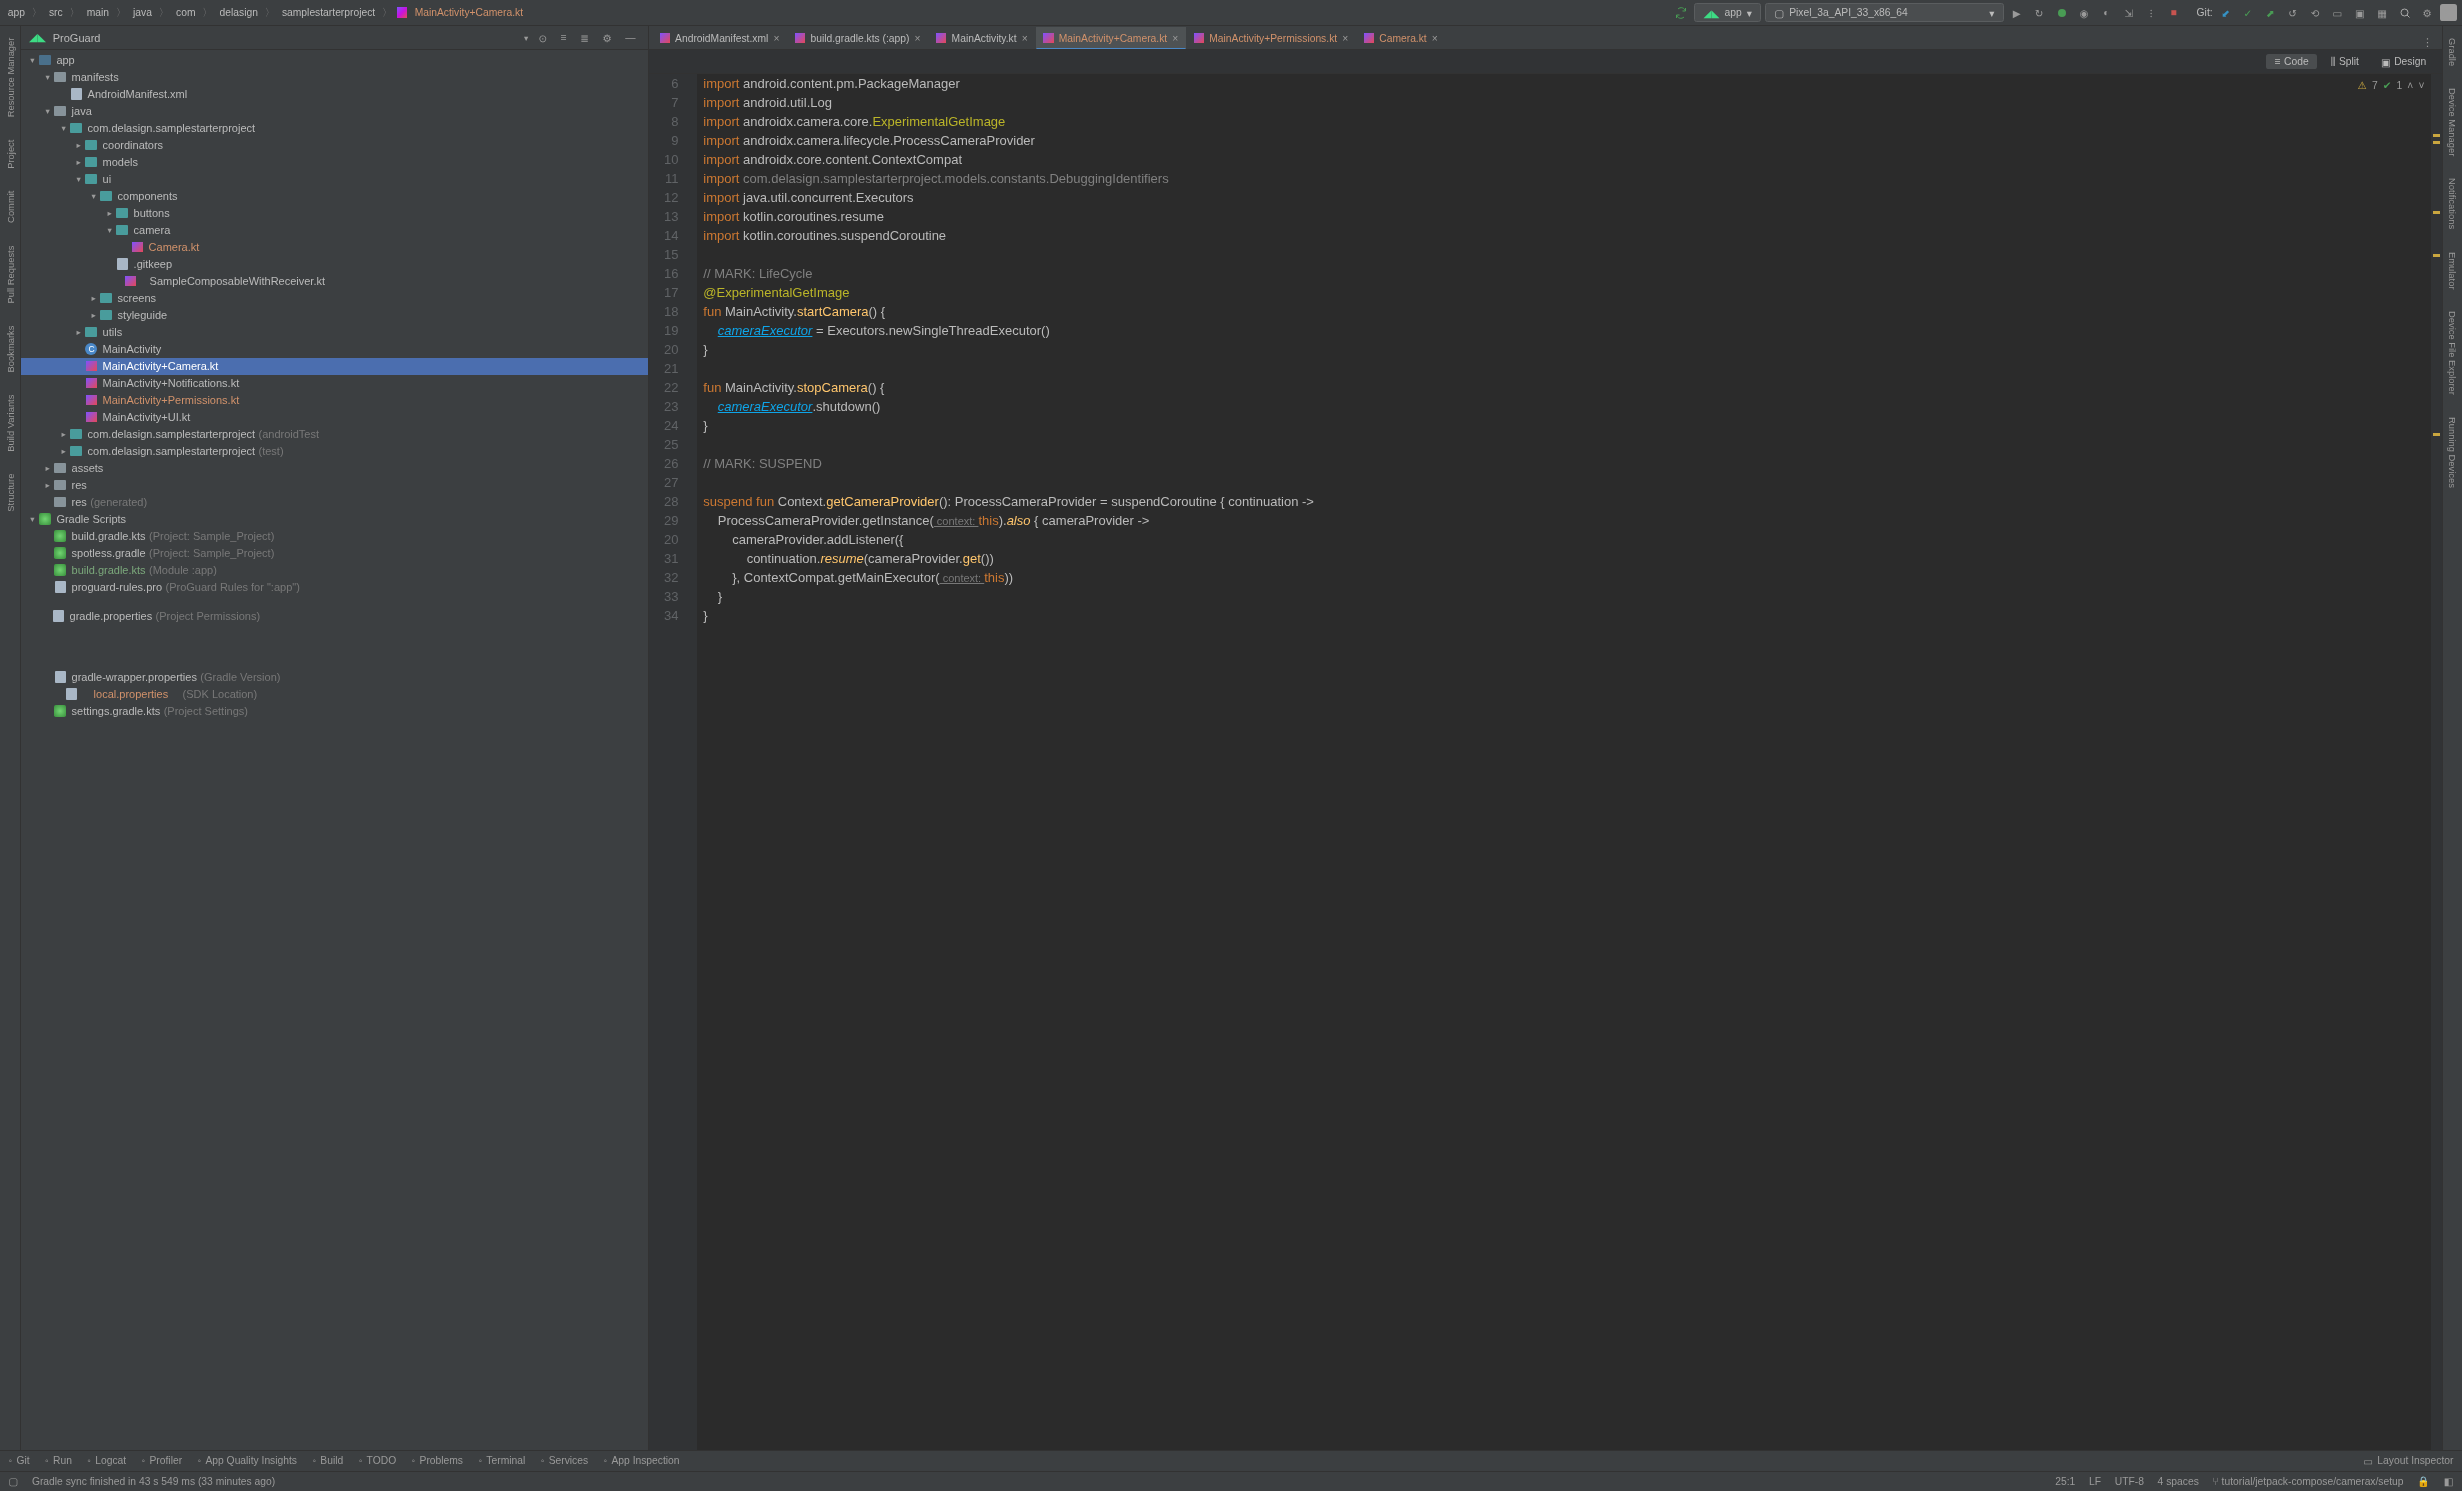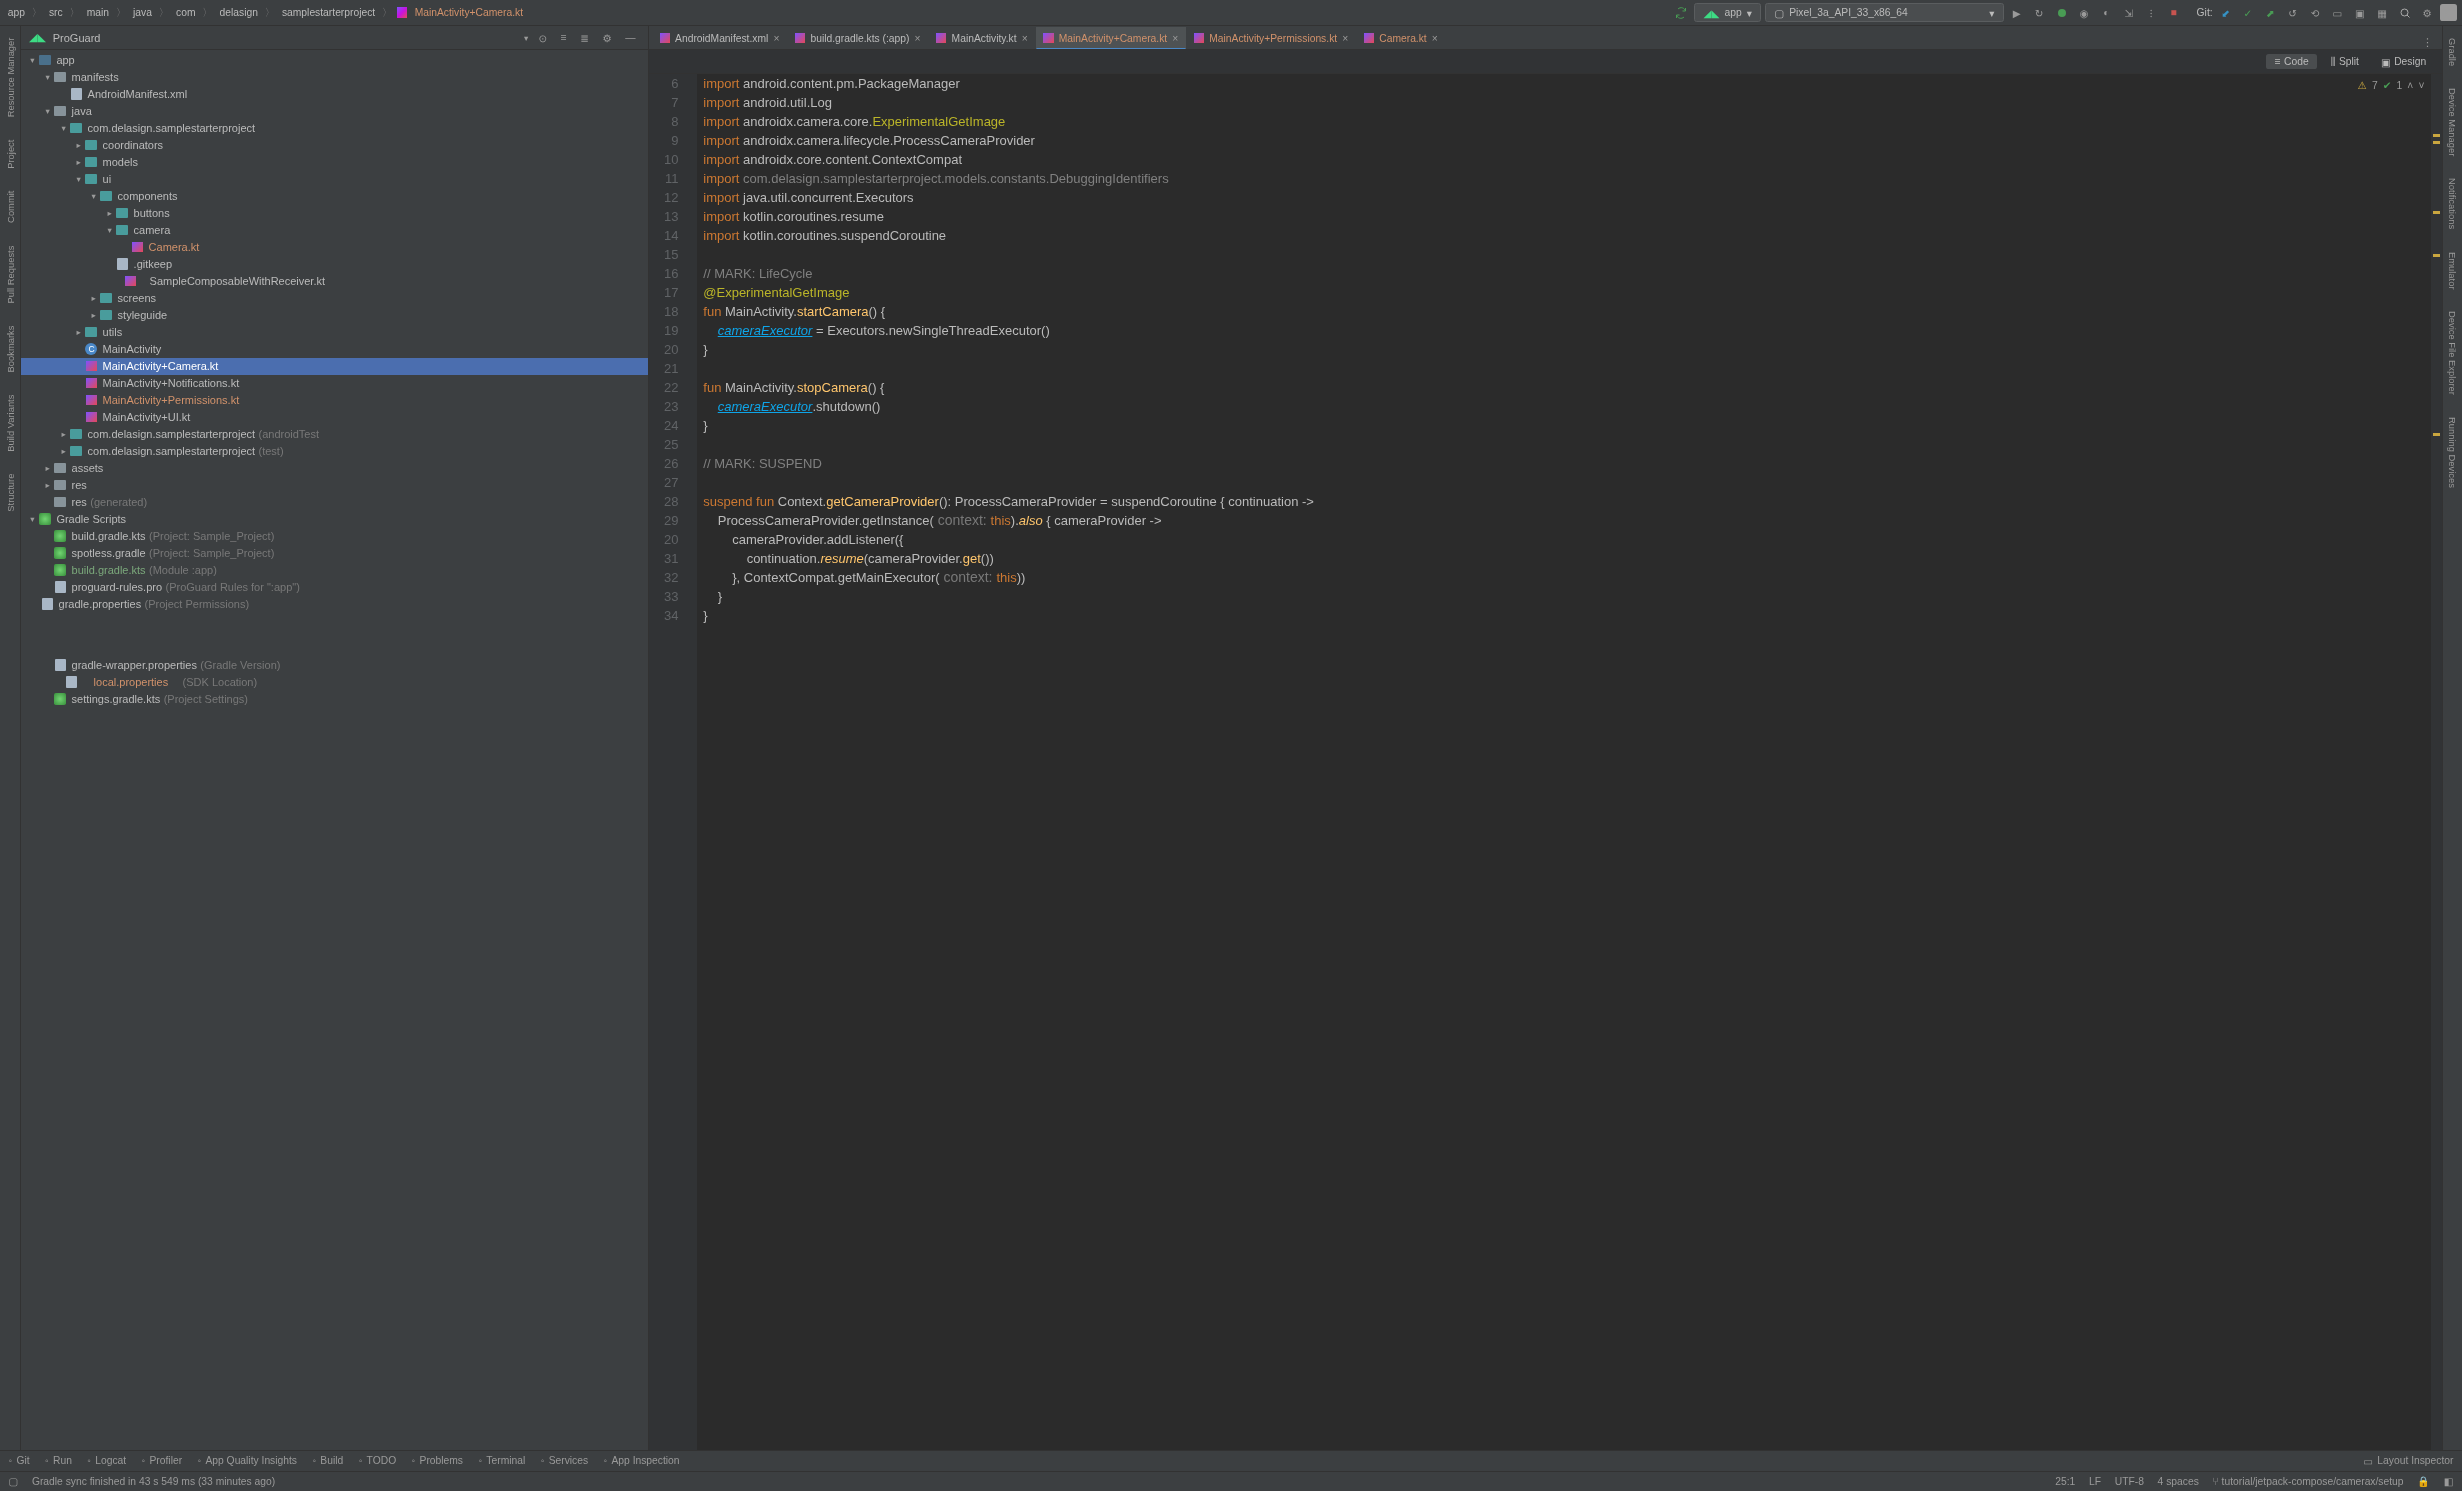--- a/index.html
+++ b/index.html
@@ -52,21 +52,21 @@
 .editor-body { flex: 1; display: flex; overflow: hidden; position: relative; }
 .gutter-left { width: 48px; background: #313335; text-align: right; color: #606366; font-family: "Menlo","Consolas",monospace; font-size: 13px; padding-right: 17px; line-height: 19px; padding-top: 0; border-right: 0.9px solid #313335; position: relative; }
 .code-area { flex: 1; font-family: "Menlo","Consolas",monospace; font-size: 13px; line-height: 19px; padding-left: 6.8px; white-space: pre; overflow: hidden; }
 .code-line { height: 19px; }
 .kw { color: #cc7832; }
 .fn { color: #ffc66d; }
 .prop { color: #0ea5e9; font-style: italic; text-decoration: underline; }
 .ann { color: #bbb529; }
 .cmt { color: #808080; }
 .ext { color: #ffc66d; font-style: italic; }
-.param-hint { color: #787878; background: transparent; font-size: 14px; }
+.param-hint { color: #787878; background: transparent; font-size: 11px; text-decoration: underline; }
 .marker-strip { width: 10.3px; background: #313335; position: relative; }
 .marker { position: absolute; width: 6.8px; height: 2.6px; left: 1.7px; background: #c9a63f; }
 .inspect-bar { position: absolute; top: 3.4px; right: 13.7px; display: flex; align-items: center; gap: 5.1px; background: transparent; color: #9a9a9a; font-size: 10.3px; z-index: 5; padding: 1.7px 3.4px; }
 .warn-icon { color: #c9a63f; }
 .ok-icon { color: #499c54; }
 .bottom-bar { height: 20.5px; background: #3c3f41; display: flex; align-items: center; padding: 0 8.5px; gap: 15.4px; font-size: 10.3px; border-top: 0.9px solid #323232; color: #9a9a9a; }
 .bottom-bar .btn { display: flex; align-items: center; gap: 4.3px; cursor: pointer; }
 .bottom-bar .spacer { flex: 1; }
 .status-bar { height: 20.5px; background: #3c3f41; display: flex; align-items: center; padding: 0 8.5px; font-size: 10.3px; border-top: 0.9px solid #323232; color: #9a9a9a; gap: 13.7px; }
 .status-bar .spacer { flex: 1; }
@@ -391,21 +391,21 @@
           <span class="suffix">(Module :app)</span>
         </div>
         <div class="tree-row" style="padding-left: 22px;">
           <span class="chev"></span>
           <span class="node-icon">
             <span class="file-icon"></span>
           </span>
           <span class="label">proguard-rules.pro</span>
           <span class="suffix">(ProGuard Rules for ":app")</span>
         </div>
-        <div class="tree-row" style="padding-left: 9px;">
+        <div class="tree-row" style="padding-left: 20px; margin-top: 12px;">
           <span class="chev"></span>
           <span class="node-icon">
             <span class="file-icon"></span>
           </span>
           <span class="label">gradle.properties</span>
           <span class="suffix">(Project Permissions)</span>
         </div>
         <div class="tree-row" style="padding-left: 22px; margin-top: 44px;">
           <span class="chev"></span>
           <span class="node-icon">

